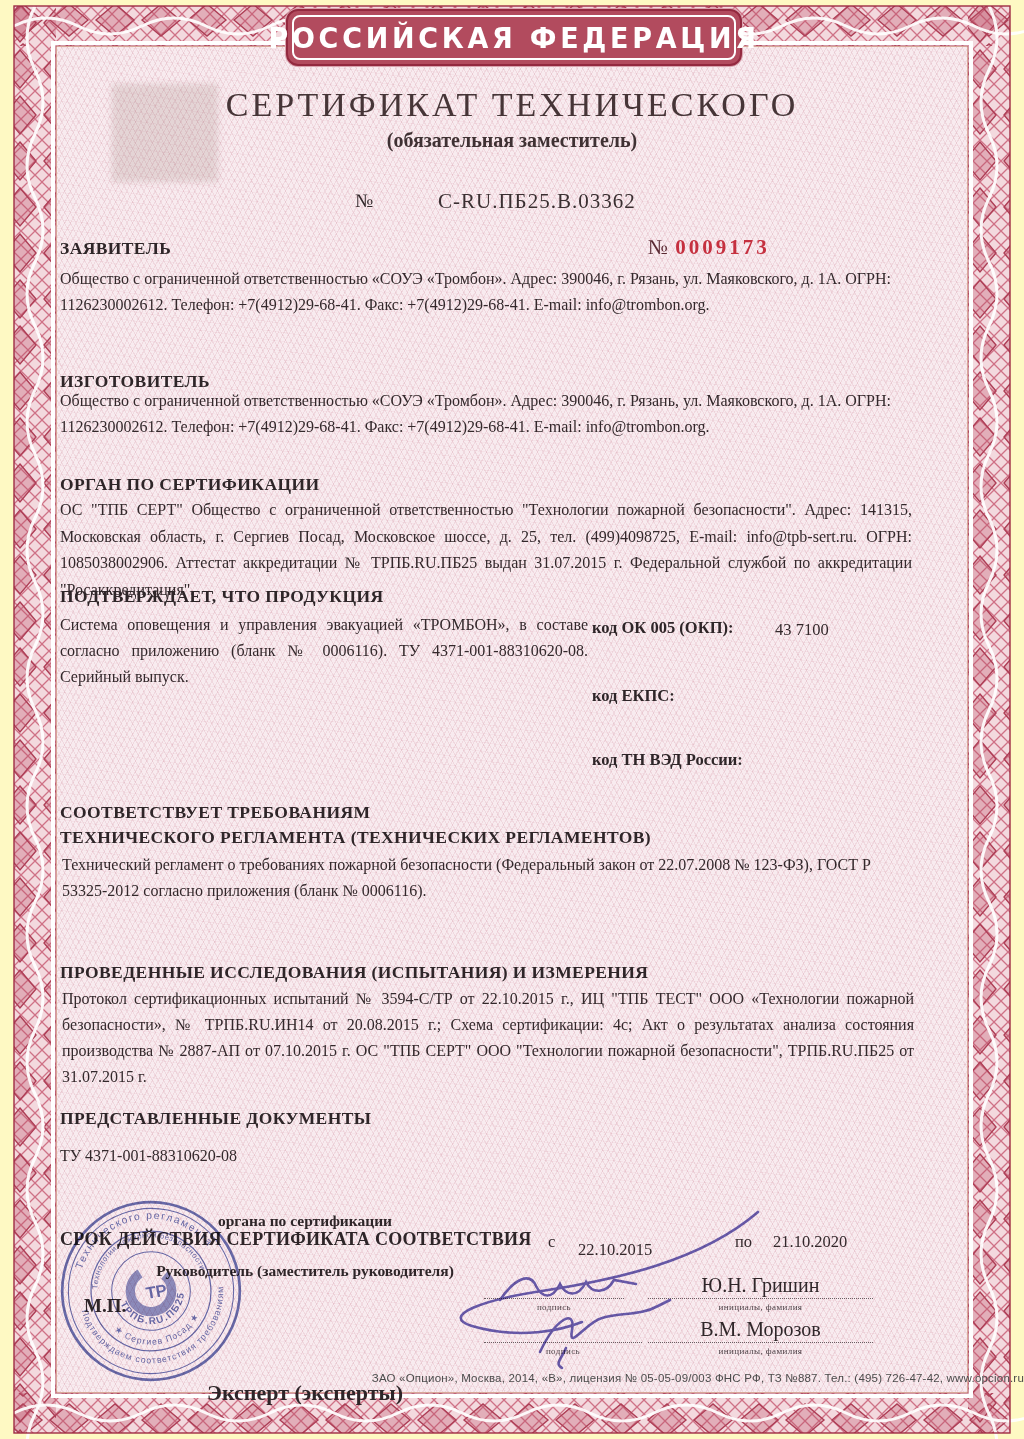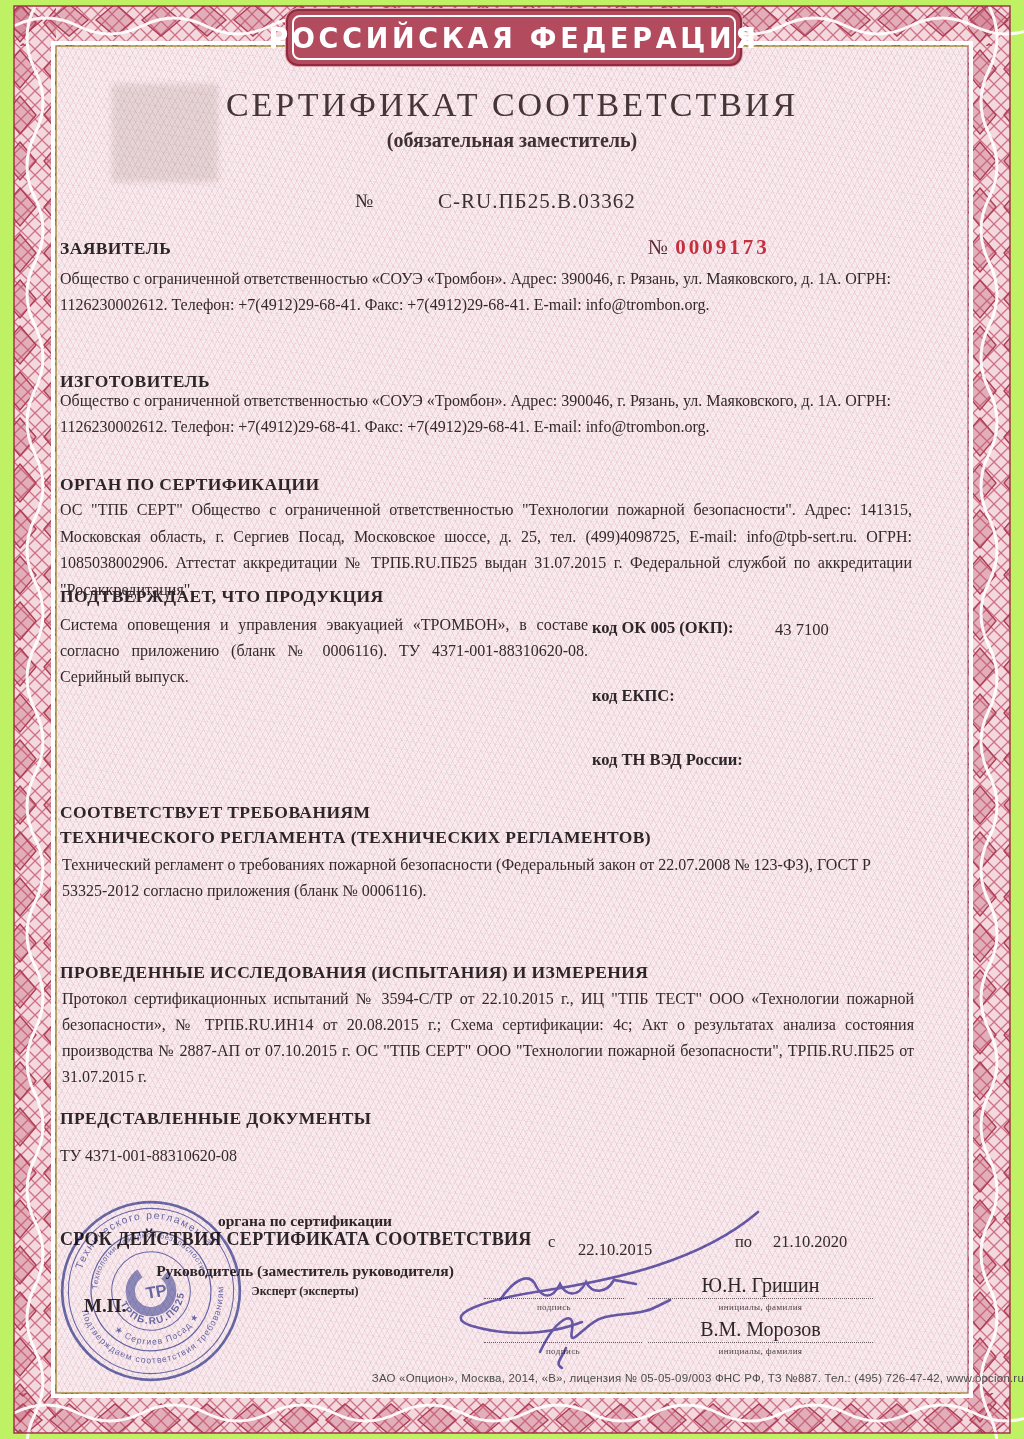--- a/index.html
+++ b/index.html
@@ -1,16 +1,16 @@
 <!DOCTYPE html>
 <html lang="ru"><head>
 <meta charset="utf-8">
 <style>
   html,body{margin:0;padding:0;background:#fff;}
-  .page{position:relative;width:1024px;height:1439px;background:#bef264;overflow:hidden;
+  .page{position:relative;width:1024px;height:1439px;background:#fef9c3;overflow:hidden;
         font-family:"Liberation Serif", serif;color:#33282b;}
   .layer{position:absolute;left:0;top:0;width:1024px;height:1439px;}
   
   .inner{position:absolute;left:57px;top:47px;width:910px;height:1345px;
     background-color:#f8ebef;
     background-image:
       repeating-linear-gradient(62deg,  rgba(201,123,142,0.17) 0 1px, rgba(0,0,0,0) 1px 5px),
       repeating-linear-gradient(-62deg, rgba(201,123,142,0.17) 0 1px, rgba(0,0,0,0) 1px 5px),
       repeating-linear-gradient(8deg,   rgba(216,150,167,0.10) 0 1px, rgba(0,0,0,0) 1px 9px);
   }
@@ -94,21 +94,21 @@
   <div class="abs faded-square"></div>
 
   <div class="layer">
 
     <div class="abs banner">
       <div class="banner-inner">
         <span class="banner-text">РОССИЙСКАЯ ФЕДЕРАЦИЯ</span>
       </div>
     </div>
 
-    <div class="abs doc-title">СЕРТИФИКАТ СООТВЕТСТВИЯ</div>
+    <div class="abs doc-title">СЕРТИФИКАТ ТЕХНИЧЕСКОГО</div>
     <div class="abs doc-subtitle">(обязательная заместитель)</div>
 
     <div class="abs certno-label">№</div>
     <div class="abs certno">C-RU.ПБ25.В.03362</div>
 
     <div class="abs h-sec" style="left:60px;top:238px;">ЗАЯВИТЕЛЬ</div>
     <div class="abs blankno"><span class="nolabel">№ </span><span class="num">0009173</span></div>
     <div class="abs body-text" style="left:60px;top:266px;width:850px;">Общество с ограниченной ответственностью «СОУЭ «Тромбон». Адрес: 390046, г. Рязань, ул. Маяковского, д. 1А. ОГРН: 1126230002612. Телефон: +7(4912)29-68-41. Факс: +7(4912)29-68-41. E-mail: info@trombon.org.</div>
 
     <div class="abs h-sec" style="left:60px;top:362px;margin-top:9px;">ИЗГОТОВИТЕЛЬ</div>
@@ -136,21 +136,21 @@
 
     <div class="abs validity-h" style="left:60px;top:1229px;">СРОК ДЕЙСТВИЯ СЕРТИФИКАТА СООТВЕТСТВИЯ</div>
     <div class="abs date" style="left:548px;top:1232px;">с</div>
     <div class="abs date" style="left:578px;top:1240px;">22.10.2015</div>
     <div class="abs date" style="left:735px;top:1232px;">по</div>
     <div class="abs date" style="left:773px;top:1232px;">21.10.2020</div>
 
     <div class="abs role" style="left:155px;top:1262px;width:300px;">Руководитель (заместитель руководителя)</div>
     <div class="abs role" style="left:155px;top:1212px;width:300px;">органа по сертификации</div>
     <div class="abs mp" style="left:84px;top:1295px;">М.П.</div>
-    <div class="abs role" style="left:195px;top:1284px;width:220px;font-size:12px;">Эксперт (эксперты)</div>
+    <div class="abs role" style="left:195px;top:1380px;width:220px;font-size:22px;">Эксперт (эксперты)</div>
 
     <div class="abs sig-line" style="left:484px;top:1298px;width:140px;"></div>
     <div class="abs caption" style="left:484px;top:1302px;width:140px;">подпись</div>
     <div class="abs name" style="left:648px;top:1274px;width:225px;">Ю.Н. Гришин</div>
     <div class="abs sig-line" style="left:648px;top:1298px;width:225px;"></div>
     <div class="abs caption" style="left:648px;top:1302px;width:225px;">инициалы, фамилия</div>
 
     <div class="abs sig-line" style="left:484px;top:1342px;width:158px;"></div>
     <div class="abs caption" style="left:484px;top:1346px;width:158px;">подпись</div>
     <div class="abs name" style="left:648px;top:1318px;width:225px;">В.М. Морозов</div>

